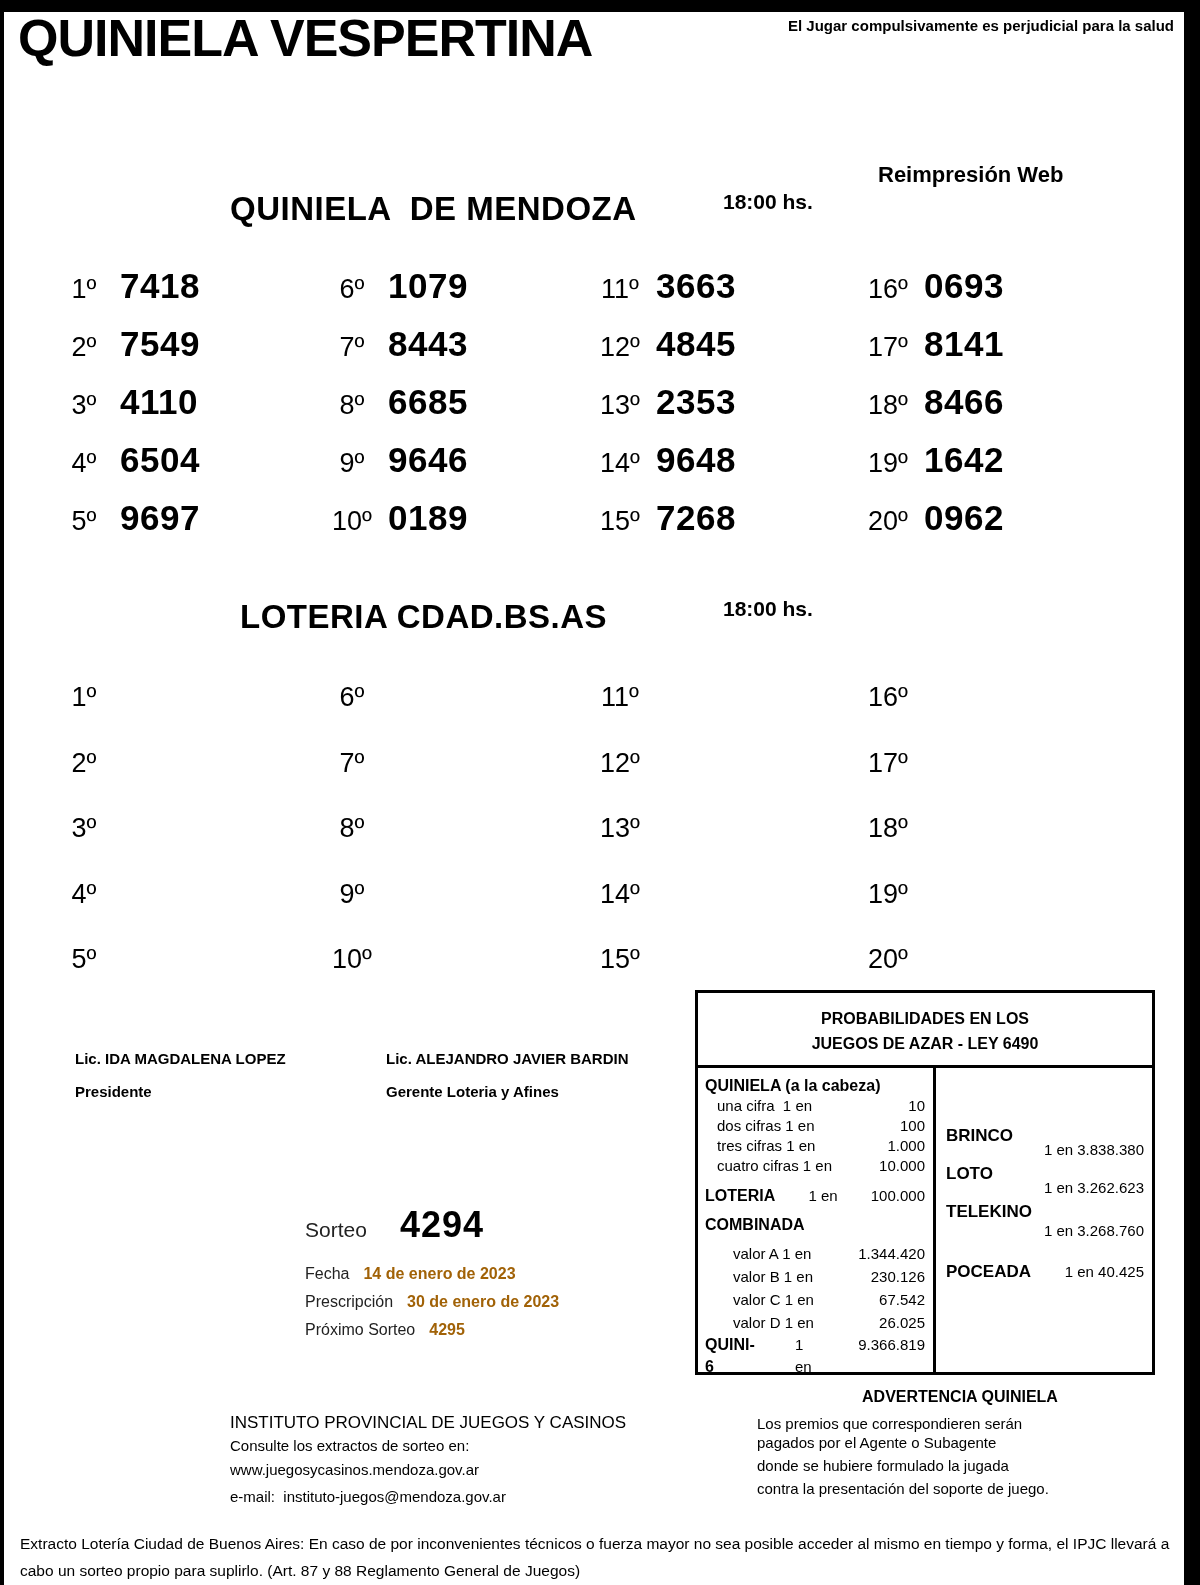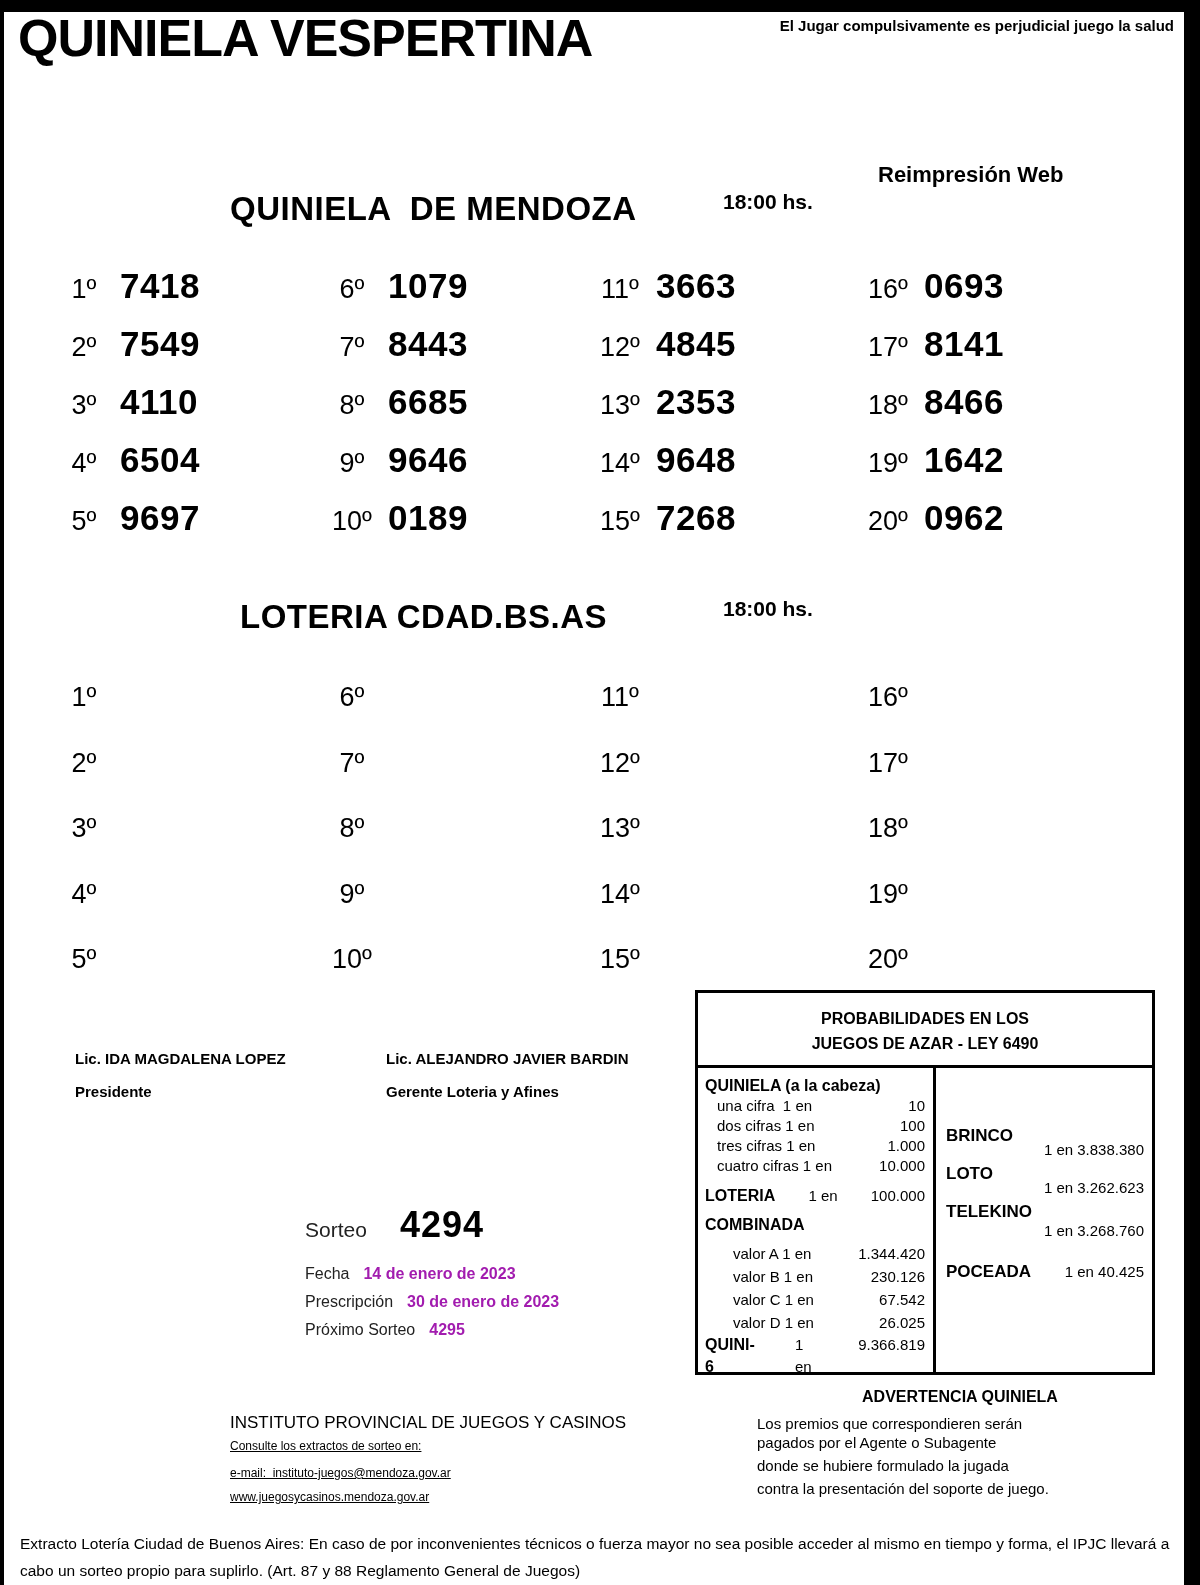--- a/index.html
+++ b/index.html
@@ -54,26 +54,26 @@
   .p-3col { display:flex; justify-content:space-between; line-height:22px; align-items:baseline; }
   .game      { margin-bottom:5px; }
   .game-name { font-weight:bold; font-size:17px; line-height:19px; }
   .game-odds { text-align:right; margin-top:-5px; line-height:19px; }
   .poceada   { display:flex; justify-content:space-between; align-items:baseline; margin-top:22px; }
 
   
   .sorteo-label { left:305px; top:1218px; font-size:21px; color:#222; }
   .sorteo-num   { left:400px; top:1204px; font-size:36px; font-weight:bold; letter-spacing:1px; }
   .d-row   { font-size:16px; color:#222; }
-  .d-value { font-weight:bold; color:#a21caf; margin-left:14px; }
+  .d-value { font-weight:bold; color:#a16207; margin-left:14px; }
 
   
   .inst      { left:230px; top:1412px; }
   .inst-name { font-size:17px; font-weight:normal; line-height:22px; }
-  .inst-line { font-size:12px; line-height:24px;text-decoration:underline; }
+  .inst-line { font-size:15px; line-height:24px; }
 
   
   .adv       { left:745px; top:1388px; width:430px; }
   .adv-title { text-align:center; font-size:16px; font-weight:bold; }
   .adv-line  { font-size:15px; padding-left:12px; }
   .adv-l1 { margin-top:9px; }
   .adv-l2 { margin-top:2px; }
   .adv-l3 { margin-top:6px; }
   .adv-l4 { margin-top:6px; }
 
@@ -83,21 +83,21 @@
 </head>
 <body>
 
 <div class="page">
 
   <div class="abs bar-top"></div>
   <div class="abs bar-left"></div>
   <div class="abs bar-right"></div>
 
   <div class="abs doc-title">QUINIELA VESPERTINA</div>
-  <div class="abs health">El Jugar compulsivamente es perjudicial juego la salud</div>
+  <div class="abs health">El Jugar compulsivamente es perjudicial para la salud</div>
 
   <div class="abs sec-title pre" style="left:230px; top:190px;">QUINIELA  DE MENDOZA</div>
   <div class="abs time" style="left:723px; top:190px;">18:00 hs.</div>
   <div class="abs reprint">Reimpresión Web</div>
 
   <div class="abs grid mendoza-grid">
     <div class="cell">
         <span class="pos">1º</span>
         <span class="num">7418</span>
       </div>
@@ -329,22 +329,22 @@
 
   <div class="abs sorteo-label">Sorteo</div>
   <div class="abs sorteo-num">4294</div>
   <div class="abs d-row" style="left:305px; top:1265px;"><span>Fecha</span><span class="d-value">14 de enero de 2023</span></div>
   <div class="abs d-row" style="left:305px; top:1293px;"><span>Prescripción</span><span class="d-value">30 de enero de 2023</span></div>
   <div class="abs d-row" style="left:305px; top:1321px;"><span>Próximo Sorteo</span><span class="d-value">4295</span></div>
 
   <div class="abs inst">
     <div class="inst-name">INSTITUTO PROVINCIAL DE JUEGOS Y CASINOS</div>
     <div class="inst-line">Consulte los extractos de sorteo en:</div>
+    <div class="inst-line">www.juegosycasinos.mendoza.gov.ar</div>
     <div class="inst-line pre" style="margin-top:3px;">e-mail:  instituto-juegos@mendoza.gov.ar</div>
-    <div class="inst-line">www.juegosycasinos.mendoza.gov.ar</div>
   </div>
 
   <div class="abs adv">
     <div class="adv-title">ADVERTENCIA QUINIELA</div>
     <div class="adv-line adv-l1">Los premios que correspondieren serán</div>
     <div class="adv-line adv-l2">pagados por el Agente o Subagente</div>
     <div class="adv-line adv-l3">donde se hubiere formulado la jugada</div>
     <div class="adv-line adv-l4">contra la presentación del soporte de juego.</div>
   </div>
 

